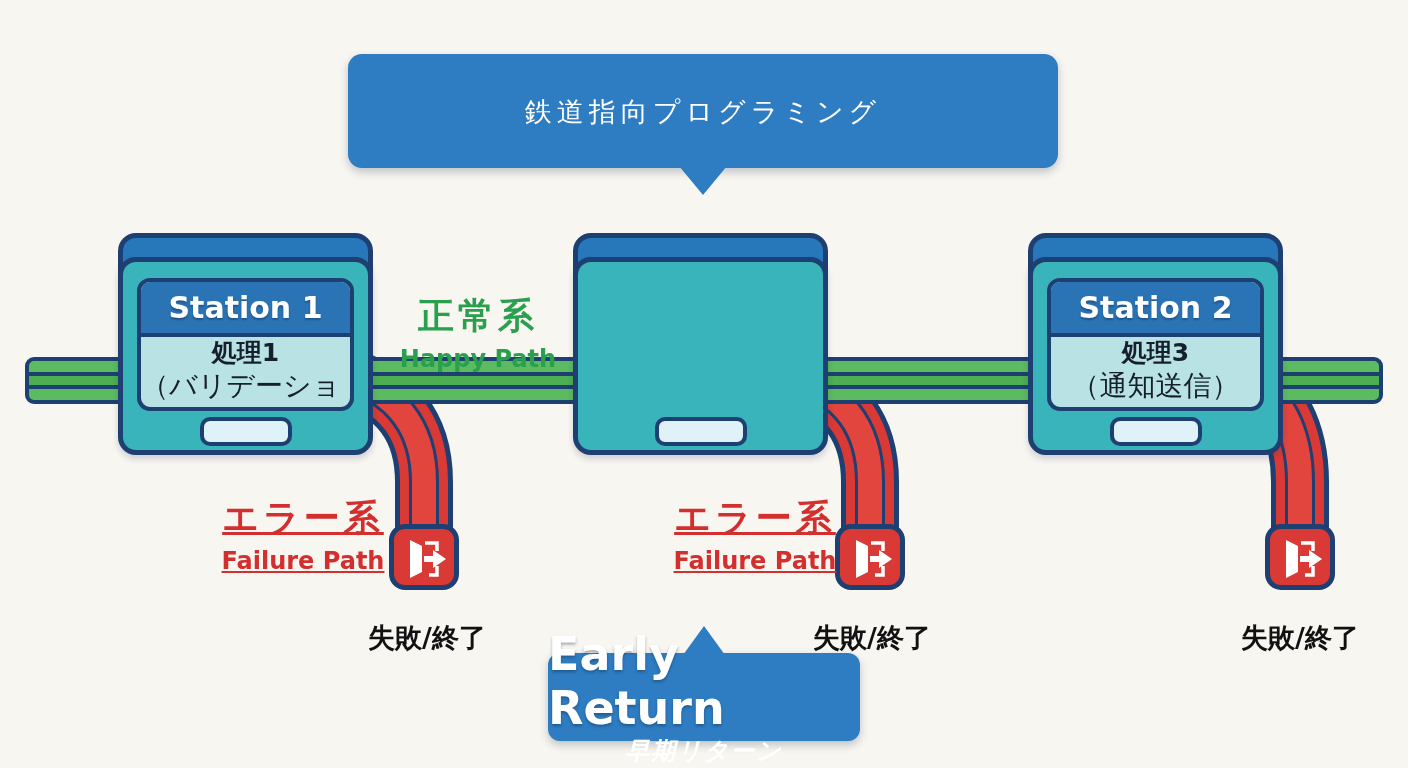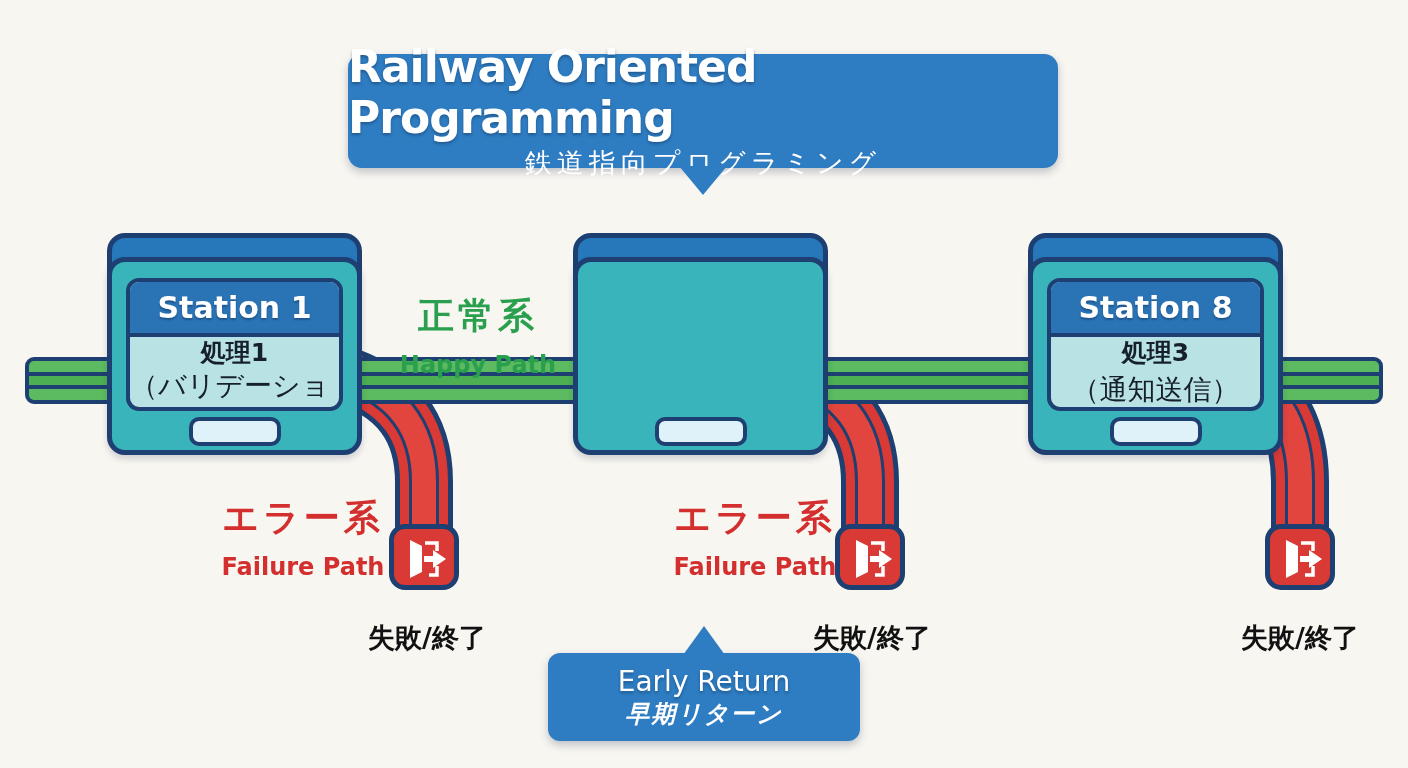--- a/index.html
+++ b/index.html
@@ -56,21 +56,21 @@
   }
   .station-header {
     height:51px; flex:0 0 51px;
     background:#2a74b6; border-bottom:4px solid #1e3f72;
     color:#ffffff; font-weight:bold; font-size:30px;
     display:flex; align-items:center; justify-content:center;
     text-shadow:0 2px 2px rgba(10,30,60,.35);
   }
   .station-process {
     flex:1; display:flex; flex-direction:column;
-    align-items:center; justify-content:space-between;
+    align-items:center; justify-content:flex-start;
     color:#16202c; line-height:1.25;
   }
   .process-main { font-size:25px; font-weight:bold; }
   .process-detail { font-size:28px; font-weight:normal; }
   .station-pill {
     position:absolute; left:50%; transform:translateX(-50%);
     bottom:9px; width:92px; height:29px;
     box-sizing:border-box;
     background:#dff2f9; border:4px solid #1e3f72; border-radius:10px;
   }
@@ -93,29 +93,29 @@
   .callout-title { font-size:44px; font-weight:bold; letter-spacing:-1px; text-shadow:0 2px 3px rgba(10,30,60,.35); }
   .callout-subtitle { font-size:27px; font-weight:normal; letter-spacing:5px; margin-top:2px; }
 
   .callout-early { left:548px; top:653px; width:312px; height:88px; border-radius:12px; }
   .callout-early::before {
     content:""; position:absolute; left:50%; top:-27px; transform:translateX(-50%);
     width:0; height:0;
     border-left:21px solid transparent; border-right:21px solid transparent;
     border-bottom:29px solid #2e7cc1;
   }
-  .early-title { font-size:28px; font-weight:normal; text-shadow:0 2px 3px rgba(10,30,60,.35); }
+  .early-title { font-size:46px; font-weight:bold; text-shadow:0 2px 3px rgba(10,30,60,.35); }
   .early-subtitle { font-size:24px; font-weight:bold; letter-spacing:2px;font-style:italic; }
 
   
   .path-label { position:absolute; z-index:5; text-align:center; transform:translateX(-50%); line-height:1.1; }
   .happy-label { color:#2aa04e; }
-  .failure-label { color:#d42f2f; }
+  .failure-label { color:#d42f2f;text-decoration:underline; }
   .path-label .ja { font-size:36px; font-weight:bold; letter-spacing:4px;margin-top:24px; }
-  .path-label .en { font-size:24px; font-weight:bold; margin-top:16px; }
+  .path-label .en { font-size:24px; font-weight:bold; margin-top:10px; }
 
   
   .exit-icon {
     position:absolute; top:524px; width:70px; height:66px; z-index:4;
     box-sizing:border-box;
     background:#d93a35; border:5px solid #1e3f72; border-radius:16px;
     display:flex; align-items:center; justify-content:center;
   }
   .exit-label {
     position:absolute; top:588px; z-index:5;
@@ -149,25 +149,24 @@
       <path d="M 1240 372 C 1282 392, 1300 434, 1300 482 L 1300 552" fill="none" stroke="#1e3f72" stroke-width="30"></path>
       <path d="M 1240 372 C 1282 392, 1300 434, 1300 482 L 1300 552" fill="none" stroke="#e2443e" stroke-width="24"></path>
     </g>
   </svg>
 
   <div class="track">
     <div class="track-mid"></div>
   </div>
 
   <div class="callout callout-title-box">
-    <div class="callout-title">Railway Oriented Programming</div>
     <div class="callout-subtitle">鉄道指向プログラミング</div>
   </div>
 
-  <div class="station" style="left:107px">
+  <div class="station" style="left:118px">
     <div class="station-back"></div>
     <div class="station-body"></div>
     <div class="station-card">
       <div class="station-header">Station 1</div>
       <div class="station-process">
         <div class="process-main">処理1</div>
         <div class="process-detail">（バリデーション）</div>
       </div>
     </div>
     <div class="station-pill"></div>
@@ -176,21 +175,21 @@
   <div class="station" style="left:573px">
     <div class="station-back"></div>
     <div class="station-body"></div>
     <div class="station-pill"></div>
   </div>
 
   <div class="station" style="left:1028px">
     <div class="station-back"></div>
     <div class="station-body"></div>
     <div class="station-card">
-      <div class="station-header">Station 8</div>
+      <div class="station-header">Station 2</div>
       <div class="station-process">
         <div class="process-main">処理3</div>
         <div class="process-detail">（通知送信）</div>
       </div>
     </div>
     <div class="station-pill"></div>
   </div>
 
   <div class="path-label happy-label" style="left:478px; top:272px">
     <div class="ja">正常系</div>

